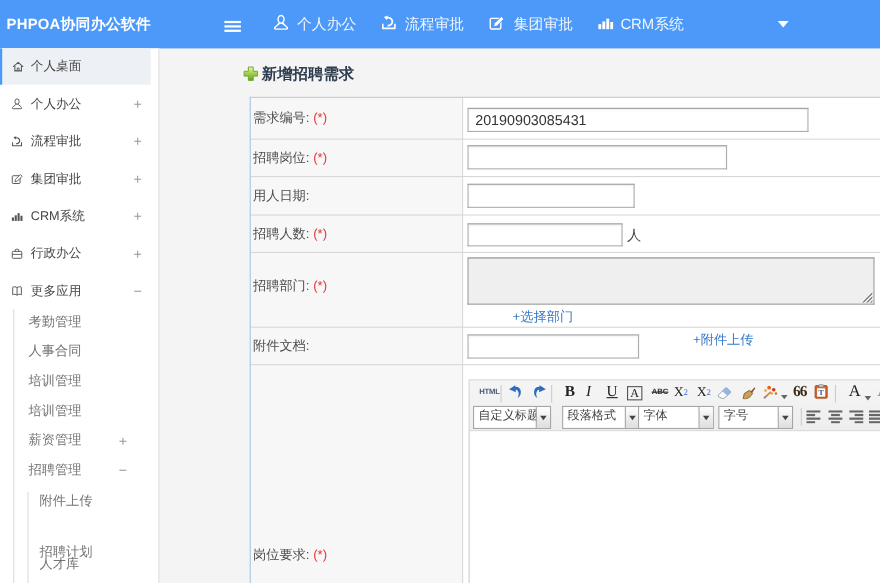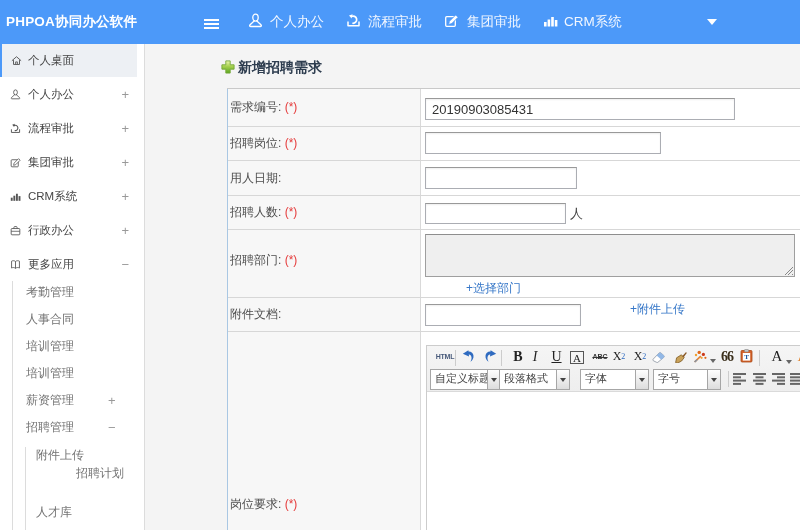--- a/index.html
+++ b/index.html
@@ -186,21 +186,21 @@
   <div class="smi" style="top:414px; height:27px;">
       <span class="tx">招聘管理</span>
       <span class="pm">−</span>
     </div>
 
   <div class="abs subline" style="left:12px; top:281px; height:249px;"></div>
   <div class="abs subline" style="left:25px; top:447px; height:83px;"></div>
   <div class="ssmi" style="top:441px; height:28.5px;">
       <span class="tx">附件上传</span>
     </div>
-  <div class="ssmi" style="top:459px; height:28.5px;margin-left:40px;">
+  <div class="ssmi" style="top:487px; height:28.5px;">
       <span class="tx">招聘计划</span>
     </div>
   <div class="ssmi" style="top:498px; height:28.5px;">
       <span class="tx">人才库</span>
     </div>
 
   <svg class="abs title-plus" viewBox="0 0 14 14">
     <defs>
         <linearGradient id="gp" x1="0" y1="0" x2="0" y2="1">
           <stop offset="0" stop-color="#eef7b0"></stop>
@@ -301,21 +301,21 @@
       <div class="ti" style="left:342px; width:16px; font-family:'Liberation Serif',serif; font-size:15px; color:#222;">A</div>
       <div class="ti" style="left:358px; width:8px; top:3px;">
           <span style="display:block; width:0; height:0; border-left:3.5px solid transparent; border-right:3.5px solid transparent; border-top:4px solid #666; margin-top:8px;"></span>
         </div>
       <div class="ti" style="left:368px; width:16px; font-family:'Liberation Serif',serif; font-size:15px; color:#e07818;">A</div>
 
       <div class="combo" style="left:3px; width:71px;">
           <span class="cx">自定义标题</span>
           <span class="cb"></span>
         </div>
-      <div class="combo" style="left:72px; width:71px;">
+      <div class="combo" style="left:84px; width:71px;">
           <span class="cx">段落格式</span>
           <span class="cb"></span>
         </div>
       <div class="combo" style="left:153px; width:69px;">
           <span class="cx">字体</span>
           <span class="cb"></span>
         </div>
       <div class="combo" style="left:226px; width:68px;">
           <span class="cx">字号</span>
           <span class="cb"></span>

